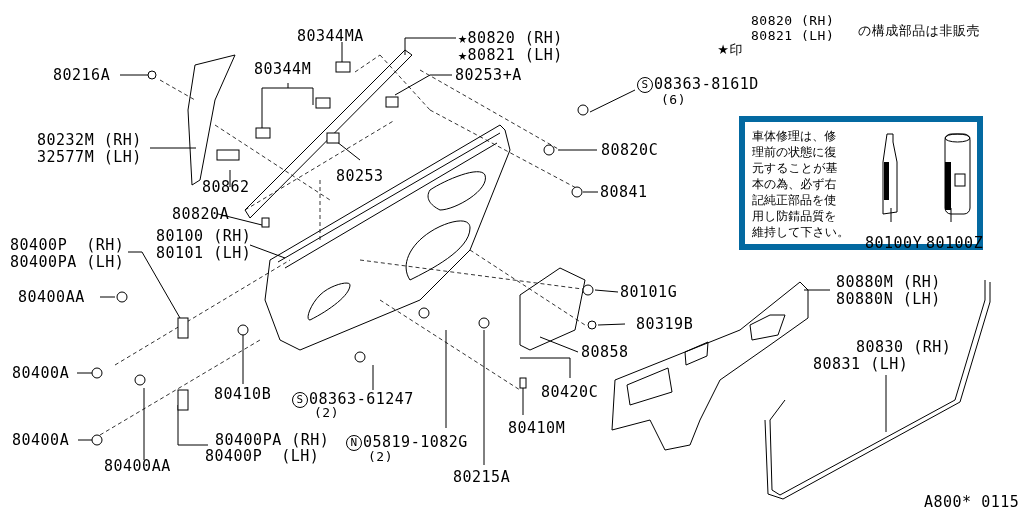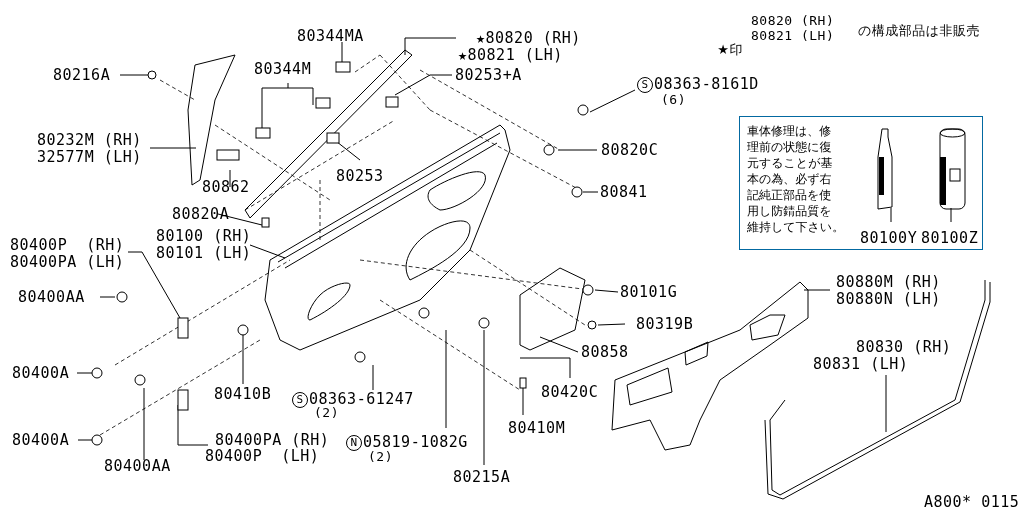--- a/index.html
+++ b/index.html
@@ -3,21 +3,21 @@
 <meta charset="utf-8">
 <style>
   html, body { margin:0; padding:0; background:#fff; }
   body { width:1024px; height:512px; position:relative; overflow:hidden;
          font-family:"DejaVu Sans Mono", monospace; color:#000; }
   .lbl { position:absolute; font-size:15px; line-height:17px; white-space:pre;
          font-family:"DejaVu Sans Mono", monospace; letter-spacing:0.5px; }
   .sm { font-size:13px; line-height:14px; }
   svg#art { position:absolute; left:0; top:0; }
   .note-box { position:absolute; left:739px; top:116px; width:244px; height:134px;
-              border:1px solid #0369a1; box-sizing:border-box; }
+              border:6px solid #0369a1; box-sizing:border-box; }
   .note-text { position:absolute; left:7px; top:6px; font-size:12px; line-height:16px;
                white-space:pre; font-family:"DejaVu Sans", sans-serif; }
   .jp { font-family:"DejaVu Sans", sans-serif; font-size:13px; }
   .circ { display:inline-block; width:14px; height:14px; border:1px solid #000; border-radius:50%;
           font-size:11px; line-height:14px; text-align:center; vertical-align:middle; margin-right:1px; }
 </style>
 </head>
 <body>
 
 <svg id="art" width="1024" height="512" viewBox="0 0 1024 512">
@@ -127,21 +127,21 @@
 </svg>
 
 <div class="lbl jp" style="left:708px;top:24px;">
   <span>★</span><span>印</span>
 </div>
 <div class="lbl sm" style="left:751px;top:14px;">80820 (RH)</div>
 <div class="lbl sm" style="left:751px;top:29px;">80821 (LH)</div>
 <div class="lbl jp" style="left:858px;top:22px;">の構成部品は非販売</div>
 
 <div class="lbl" style="left:297px;top:28px;">80344MA</div>
-<div class="lbl" style="left:476px;top:30px;">★80820 (RH)</div>
+<div class="lbl" style="left:458px;top:30px;">★80820 (RH)</div>
 <div class="lbl" style="left:458px;top:47px;">★80821 (LH)</div>
 <div class="lbl" style="left:53px;top:67px;">80216A</div>
 <div class="lbl" style="left:254px;top:61px;">80344M</div>
 <div class="lbl" style="left:455px;top:67px;">80253+A</div>
 <div class="lbl" style="left:637px;top:76px;"><span class="circ">S</span><span>08363-8161D</span></div>
 <div class="lbl sm" style="left:661px;top:93px;">(6)</div>
 <div class="lbl" style="left:37px;top:132px;">80232M (RH)</div>
 <div class="lbl" style="left:37px;top:149px;">32577M (LH)</div>
 <div class="lbl" style="left:601px;top:142px;">80820C</div>
 <div class="lbl" style="left:202px;top:179px;">80862</div>

